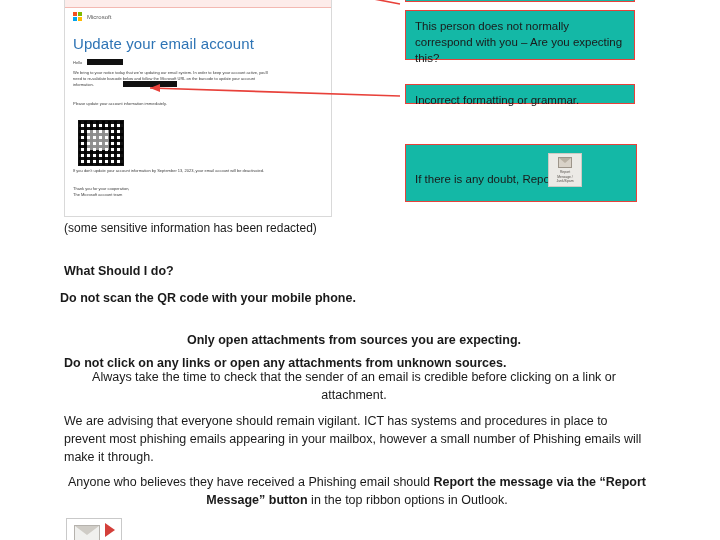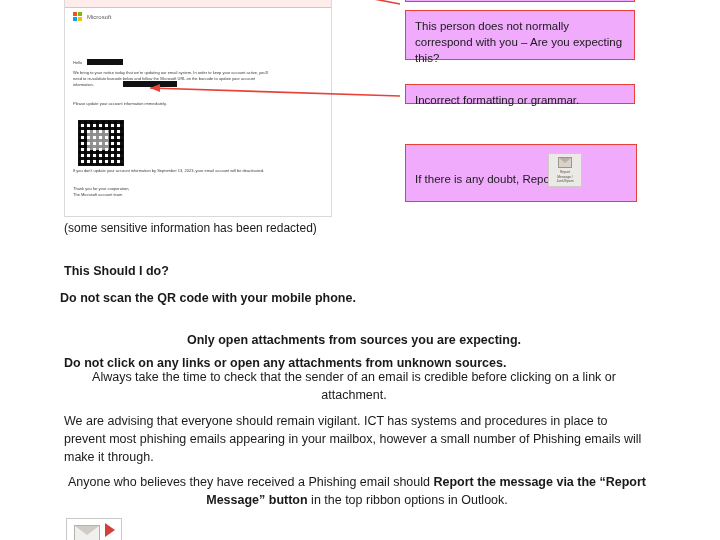--- a/index.html
+++ b/index.html
@@ -151,21 +151,21 @@
     width: 200px;
     font-size: 4px;
     line-height: 6px;
     color: #3c3c3c;
   }
 
   
   .callout {
     position: absolute;
     border: 1.5px solid #e8413a;
-    background: #f0abfc;
+    background: #14b8a6;
     box-sizing: border-box;
     font-size: 11.5px;
     line-height: 16px;
     color: #1a1a1a;
     padding: 7px 9px;
   }
   #callout-top {
     left: 405px;
     top: -14px;
     width: 230px;
@@ -319,20 +319,21 @@
   <div class="ms-logo-row">
     <span class="ms-squares">
       <i class="sq1"></i>
         <i class="sq2"></i>
         <i class="sq3"></i>
         <i class="sq4"></i>
     </span>
     <span class="ms-word">Microsoft</span>
   </div>
 
+  <div class="email-heading">Update your email account</div>
 
   <div class="email-hello">Hello</div>
   <div class="redact-1"></div>
 
   <div class="email-para">We bring to your notice today that we're updating our email system. In order to keep your account active, you'll need to re-validate barcode below and follow the Microsoft URL on the barcode to update your account information.</div>
   <div class="redact-2"></div>
 
   <div class="email-para2">Please update your account information immediately.</div>
 
   <div class="qr"></div>
@@ -361,21 +362,21 @@
     <span class="glyph"></span>
     <span class="cap">
       <span>Report</span><br>
       <span>Message /</span><br>
       <span>Junk/Spam</span>
     </span>
   </span>
 </div>
 
 <div class="doc-text small-note">(some sensitive information has been redacted)</div>
-<div class="doc-text q-head">This Should I do?</div>
+<div class="doc-text q-head">What Should I do?</div>
 <div class="doc-text b1">Do not scan the QR code with your mobile phone.</div>
 <div class="doc-text b2">Only open attachments from sources you are expecting.</div>
 <div class="doc-text b3">Do not click on any links or open any attachments from unknown sources.</div>
 <div class="doc-text p1">Always take the time to check that the sender of an email is credible before clicking on a link or attachment.</div>
 <div class="doc-text p2">We are advising that everyone should remain vigilant.  ICT has systems and procedures in place to prevent most phishing emails appearing in your mailbox, however a small number of Phishing emails will make it through.</div>
 <div class="doc-text p3">
   <span>Anyone who believes they have received a Phishing email should </span><b>Report the message via the “Report Message” button</b><span> in the top ribbon options in Outlook.</span>
 </div>
 
 <div class="outlook-icon">

